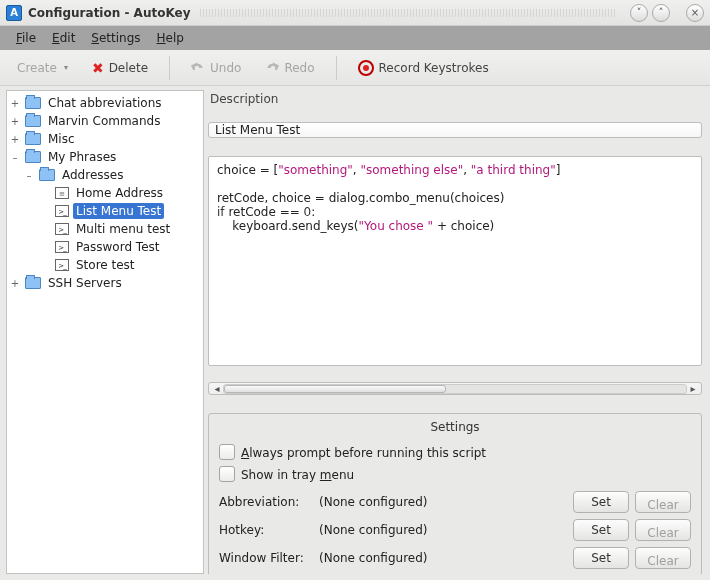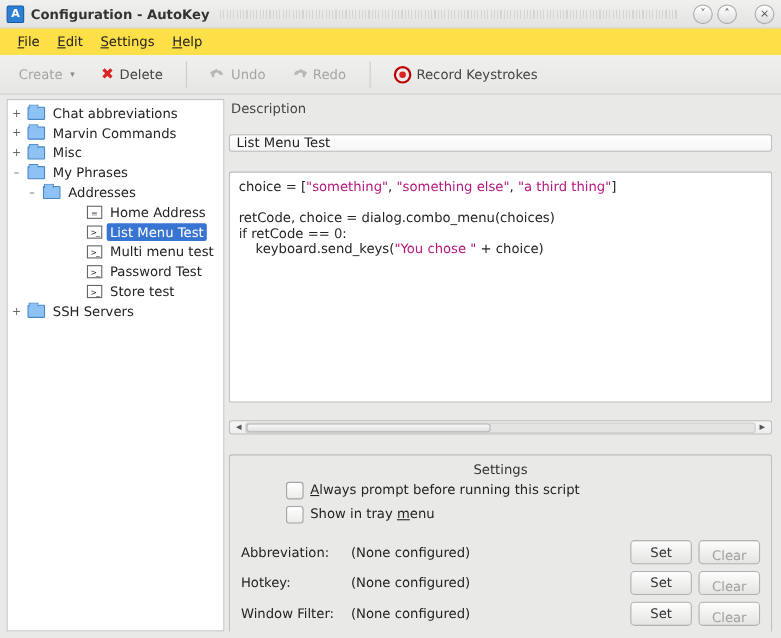--- a/index.html
+++ b/index.html
@@ -7,21 +7,21 @@
 
 
 .titlebar { height: 26px; display: flex; align-items: center; padding: 0 6px; background: linear-gradient(#f0f0ee,#e3e3e1); border-bottom: 1px solid #ccc; }
 .titlebar .app-icon { width: 16px; height: 16px; background: #2b7fd6; border: 1px solid #1a5a9e; border-radius: 2px; display:flex;align-items:center;justify-content:center;color:#fff;font-size:10px;font-weight:bold; }
 .titlebar .title { margin-left: 6px; font-weight: bold; color: #333; }
 .titlebar .grip { flex: 1; margin: 0 10px; height: 8px; background: repeating-linear-gradient(90deg,#d4d4d2 0 1px, transparent 1px 3px); }
 .titlebar .winbtn { width: 18px; height: 18px; border-radius: 50%; border: 1px solid #aaa; background: linear-gradient(#fff,#ddd); margin-left: 4px; display:flex; align-items:center; justify-content:center; font-size:10px; color:#555; cursor:pointer; }
 .titlebar .winbtn.close { margin-left: 16px; }
 
 
-.menubar { height: 24px; display:flex; align-items:center; padding: 0 8px; background:#fde047; }
+.menubar { height: 24px; display:flex; align-items:center; padding: 0 8px; background:#a3a3a3; }
 .menubar .menu { padding: 2px 8px; cursor:pointer; }
 .menu .mn { text-decoration: underline; }
 
 
 .toolbar { height: 36px; display:flex; align-items:center; padding: 0 8px; gap:6px; border-bottom:1px solid #d0d0ce; background: linear-gradient(#f0f0ee,#e6e6e4);}
 .tbtn { display:flex; align-items:center; gap:5px; padding:4px 8px; border:1px solid transparent; border-radius:3px; cursor:pointer; color:#444;}
 .tbtn.disabled { color:#a5a5a3; cursor:default; }
 .tbtn .drop { font-size:8px; margin-left:2px; color:#888;}
 .sep { width:1px; height:24px; background:#ccc; margin: 0 6px; }
 .del-x { color:#d22; font-weight:bold; font-size:14px; }
@@ -40,42 +40,42 @@
 .exp { width:12px; text-align:center; color:#666; font-size:10px; display:inline-block; }
 .folder { width:16px; height:12px; background:#8fc2f4; border:1px solid #4a87c4; border-radius:1px; margin:0 4px; position:relative; }
 .folder:before { content:""; position:absolute; top:-3px; left:0; width:7px; height:3px; background:#8fc2f4; border:1px solid #4a87c4; border-bottom:none; border-radius:1px 1px 0 0;}
 .fileico { width:14px; height:12px; background:#fdfdfd; border:1px solid #666; margin:0 4px; position:relative; font-size:7px; line-height:12px; text-align:center; color:#333;}
 .fileico.txt:after { content:"≡"; color:#666; }
 .fileico.script:after { content:">_"; color:#333; letter-spacing:-1px;}
 .node .label { padding: 1px 3px; border-radius:2px; }
 .node.selected .label { background:#3874d1; color:#fff; }
 .ind0 { padding-left: 2px; }
 .ind1 { padding-left: 16px; }
-.ind2 { padding-left: 56px; }
+.ind2 { padding-left: 32px; }
 
 
 .right { flex:1; margin:4px 8px 6px 2px; display:flex; flex-direction:column; overflow:hidden;gap:12px; }
 .section-label { color:#444; margin: 2px 0 4px 2px; }
 
 .desc-input { height:24px; border:1px solid #bdbdbd; background:linear-gradient(#fff,#f6f6f6); border-radius:3px; padding:0 6px; display:flex; align-items:center; font-size:12px; color:#222;}
 
 .codebox { margin-top:6px; border:1px solid #bdbdbd; background:#fff; border-radius:2px; flex:0 0 210px; padding:6px 8px; font-family:"DejaVu Sans Mono","Liberation Mono",monospace; font-size:12px; color:#222; white-space:pre; overflow:hidden; }
 .codebox .str { color:#b3187b; }
 .codebox .kw { color:#333; font-weight:normal; }
 .codebox .num { color:#333; }
 .codebox .pun { color:#222; }
 
 .hscroll { height:16px; border:1px solid #bdbdbd; background:linear-gradient(#f6f6f6,#eee); border-radius:3px; display:flex; align-items:center; padding:0 2px; margin-top:4px; }
 .hscroll .arrow { width:12px; text-align:center; color:#555; font-size:10px; cursor:pointer;}
 .hscroll .track { flex:1; height:10px; background:#e4e4e2; border:1px solid #ccc; border-radius:3px; position:relative; }
 .hscroll .thumb { position:absolute; left:0; top:0; bottom:0; width:48%; background:linear-gradient(#f9f9f9,#e0e0e0); border:1px solid #b7b7b7; border-radius:3px;}
 
 .settings { margin-top:6px; border:1px solid #bdbdbd; border-radius:3px; padding:6px 10px 6px 10px; background:#e9e9e7; }
 .settings .head { text-align:center; color:#333; margin-bottom:4px; }
-.check-row { display:flex; align-items:flex-start; gap:6px; height:22px;margin-left:41px; }
+.check-row { display:flex; align-items:flex-end; gap:6px; height:22px; }
 .checkbox { width:16px; height:16px; border:1px solid #a4a4a2; border-radius:3px; background:linear-gradient(#fff,#ececea); cursor:pointer; }
 
 .kv { display:flex; align-items:center; height:28px; }
 .kv .k { width:100px; }
 .kv .v { flex:1; }
 .kv .btns { display:flex; gap:6px; }
 .btn { min-width:56px; height:22px; border:1px solid #b1b1af; background:linear-gradient(#fdfdfd,#e4e4e2); border-radius:4px; display:flex; align-items:center; justify-content:center; gap:4px; padding:0 8px; cursor:pointer; color:#333; font-size:12px;}
 .btn.disabled { color:#a0a09e; cursor:default;align-items:flex-end; }
 
 .footer { display:flex; justify-content:flex-end; gap:8px; margin-top:8px; }

